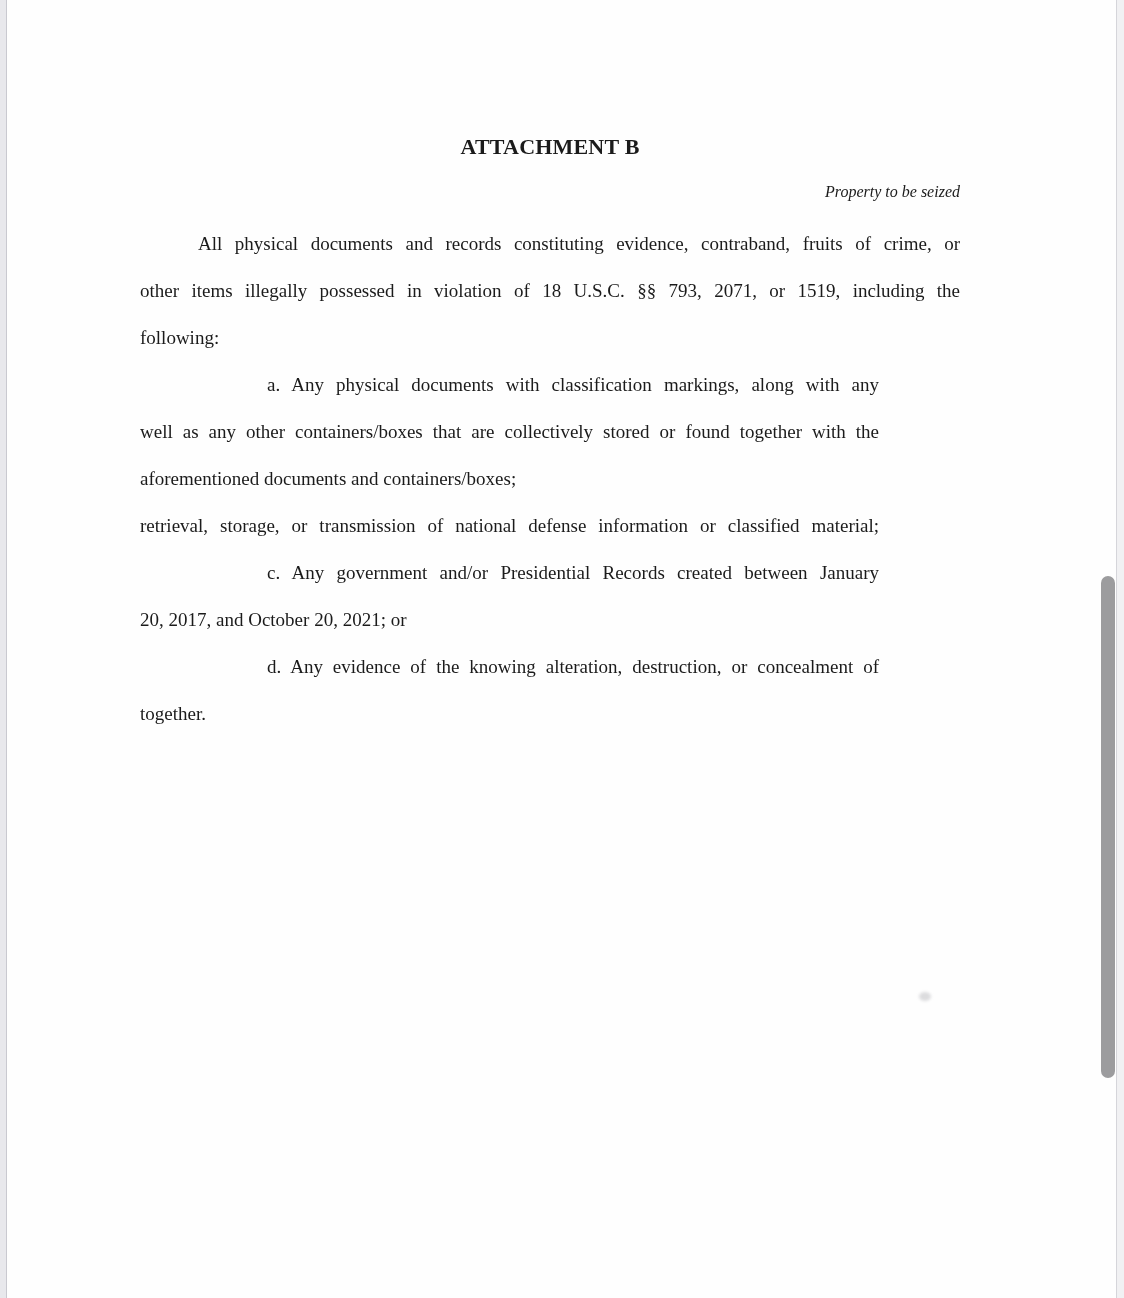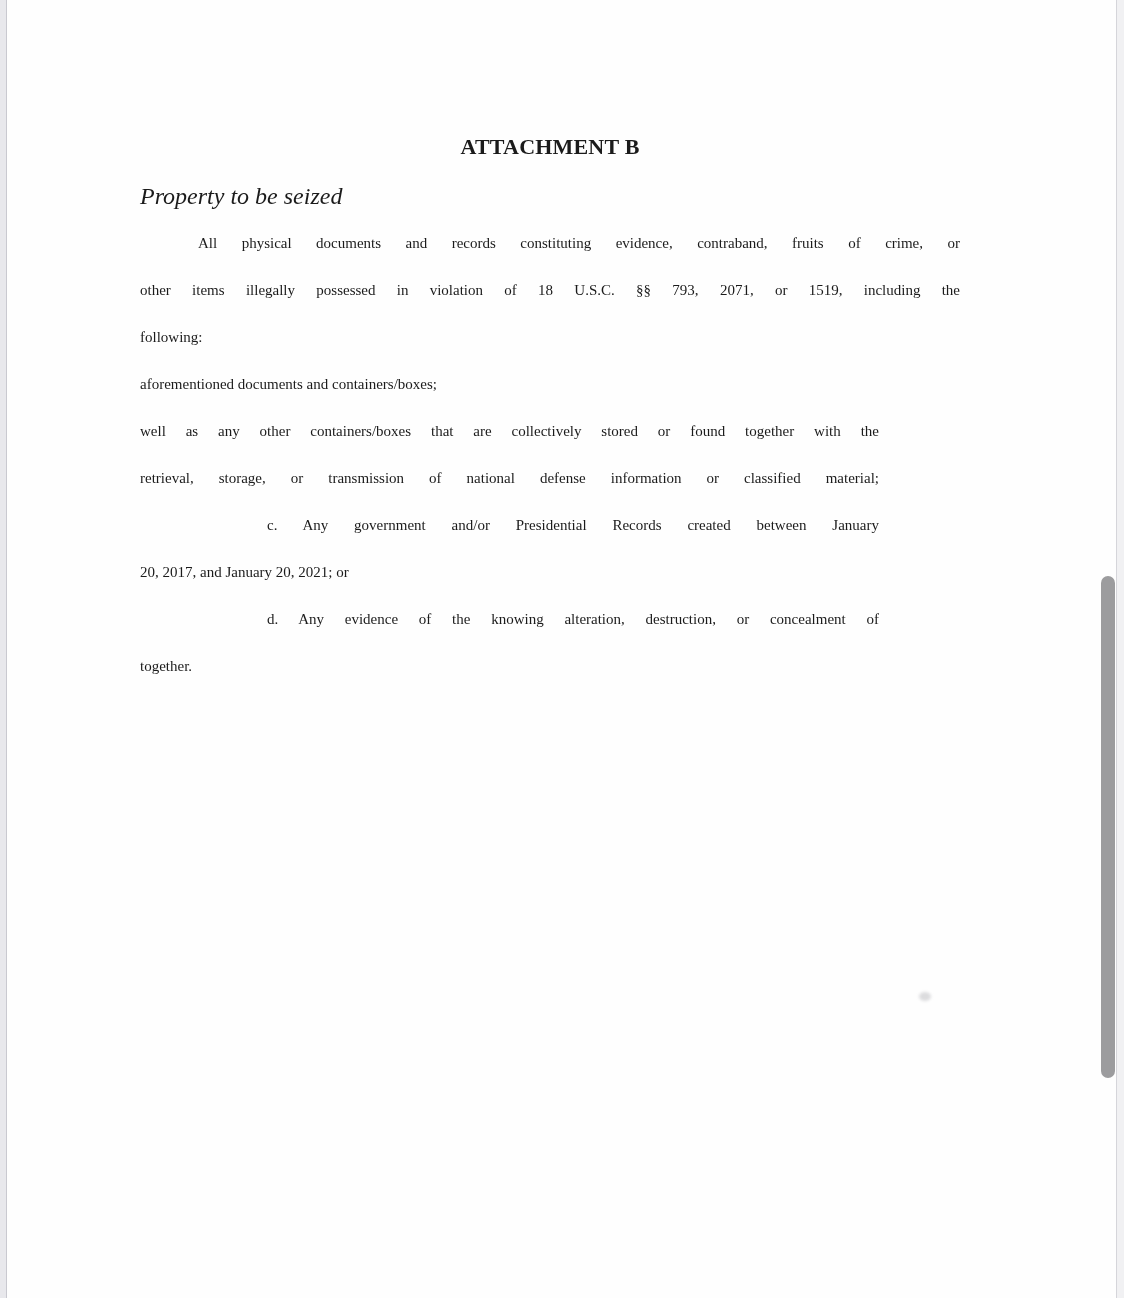--- a/index.html
+++ b/index.html
@@ -67,30 +67,30 @@
     text-align: center;
     font-size: 22px;
     font-weight: bold;
     letter-spacing: 0.2px;
   }
   .doc-subtitle {
     position: absolute;
     top: 183px;
     left: 0;
     width: 820px;
-    text-align: left;
+    text-align: right;
     font-style: italic;
-    font-size: 24px;
+    font-size: 16px;
   }
   .bodytext {
     position: absolute;
     top: 220px;
     left: 0;
     width: 820px;
-    font-size: 15px;
+    font-size: 19px;
   }
   .para { margin: 0; }
   .para-intro { width: 820px; }
   .para-item  { width: 739px; }
   .line {
     height: 47px;
     line-height: 47px;
     white-space: nowrap;
   }
   .jst {
@@ -126,31 +126,32 @@
 
       <div class="bodytext">
 
         <div class="para para-intro">
           <div class="line jst ind-intro">All physical documents and records constituting evidence, contraband, fruits of crime, or</div>
           <div class="line jst">other items illegally possessed in violation of 18 U.S.C. §§ 793, 2071, or 1519, including the</div>
           <div class="line">following:</div>
         </div>
 
         <div class="para para-item">
+          <div class="line jst ind-item">a. Any physical documents with classification markings, along with any</div>
+          <div class="line jst">well as any other containers/boxes that are collectively stored or found together with the</div>
           <div class="line">aforementioned documents and containers/boxes;</div>
-          <div class="line jst">well as any other containers/boxes that are collectively stored or found together with the</div>
         </div>
 
         <div class="para para-item">
           <div class="line jst">retrieval, storage, or transmission of national defense information or classified material;</div>
         </div>
 
         <div class="para para-item">
           <div class="line jst ind-item">c. Any government and/or Presidential Records created between January</div>
-          <div class="line">20, 2017, and January 20, 2021; or</div>
+          <div class="line">20, 2017, and October 20, 2021; or</div>
         </div>
 
         <div class="para para-item">
           <div class="line jst ind-item">d. Any evidence of the knowing alteration, destruction, or concealment of</div>
           <div class="line">together.</div>
         </div>
 
       </div>
 
       <div class="scan-artifact"></div>

